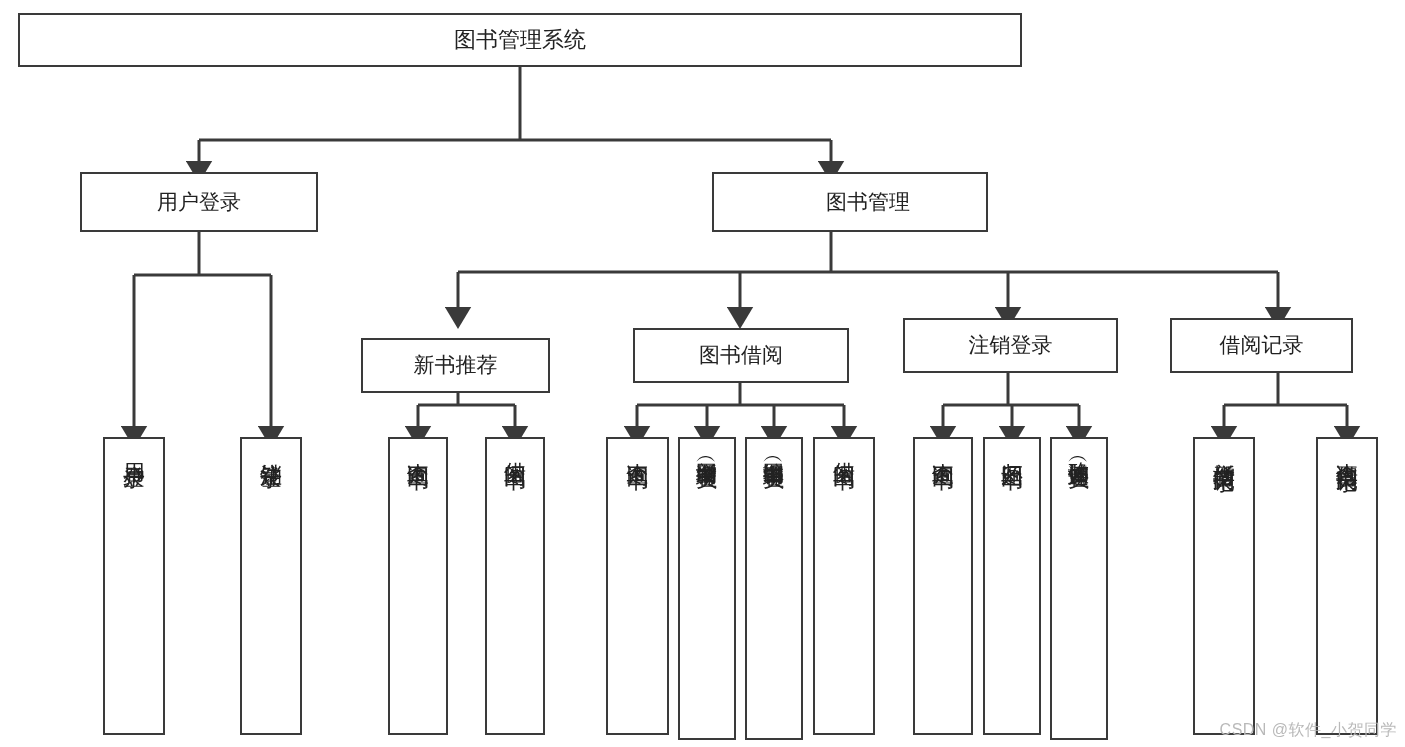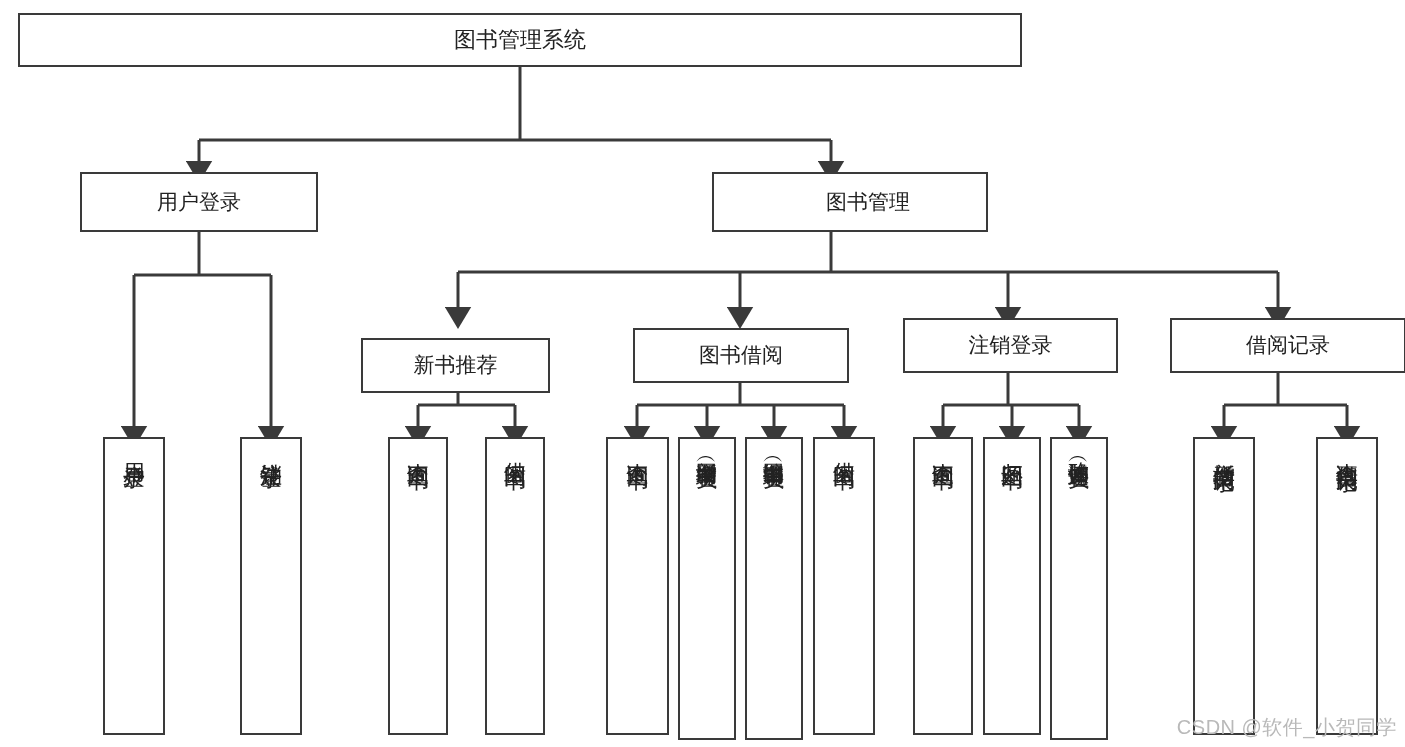--- a/index.html
+++ b/index.html
@@ -60,21 +60,21 @@
     line-height: 1.0;
   }
   .node.vertical.tall .node-label {
     font-size: 21px;
     letter-spacing: 1px;
   }
   .watermark {
     position: absolute;
     right: 8px;
     bottom: 6px;
-    font-size: 20px;
+    font-size: 16px;
     color: #b9b9b9;
     white-space: nowrap;
     letter-spacing: 0.5px;
   }
 </style>
 </head>
 <body>
 
 <div id="canvas" style="background: rgb(255, 255, 255);">
 
@@ -141,21 +141,21 @@
 
   <div class="node horizontal" style="left: 361px; top: 318px; width: 189px; height: 55px; border-color: rgb(58, 58, 58); background: rgb(255, 255, 255); margin-top: 20px;">
     <span class="node-label" style="color: rgb(34, 34, 34);">新书推荐</span>
   </div>
   <div class="node horizontal" style="left: 633px; top: 328px; width: 216px; height: 55px; border-color: rgb(58, 58, 58); background: rgb(255, 255, 255);">
     <span class="node-label" style="color: rgb(34, 34, 34);">图书借阅</span>
   </div>
   <div class="node horizontal" style="left: 903px; top: 318px; width: 215px; height: 55px; border-color: rgb(58, 58, 58); background: rgb(255, 255, 255);">
     <span class="node-label" style="color: rgb(34, 34, 34);">注销登录</span>
   </div>
-  <div class="node horizontal" style="left: 1170px; top: 318px; width: 236px; height: 55px; border-color: rgb(58, 58, 58); background: rgb(255, 255, 255);">
+  <div class="node horizontal" style="left: 1170px; top: 318px; width: 183px; height: 55px; border-color: rgb(58, 58, 58); background: rgb(255, 255, 255);">
     <span class="node-label" style="color: rgb(34, 34, 34);">借阅记录</span>
   </div>
 
   <div class="node vertical" style="left: 103px; top: 437px; width: 62px; height: 298px; border-color: rgb(58, 58, 58); background: rgb(255, 255, 255);">
     <span class="node-label" style="color: rgb(34, 34, 34);">用户登录</span>
   </div>
   <div class="node vertical" style="left: 240px; top: 437px; width: 62px; height: 298px; border-color: rgb(58, 58, 58); background: rgb(255, 255, 255);">
     <span class="node-label" style="color: rgb(34, 34, 34);">注销登录</span>
   </div>
   <div class="node vertical" style="left: 388px; top: 437px; width: 60px; height: 298px; border-color: rgb(58, 58, 58); background: rgb(255, 255, 255);">

